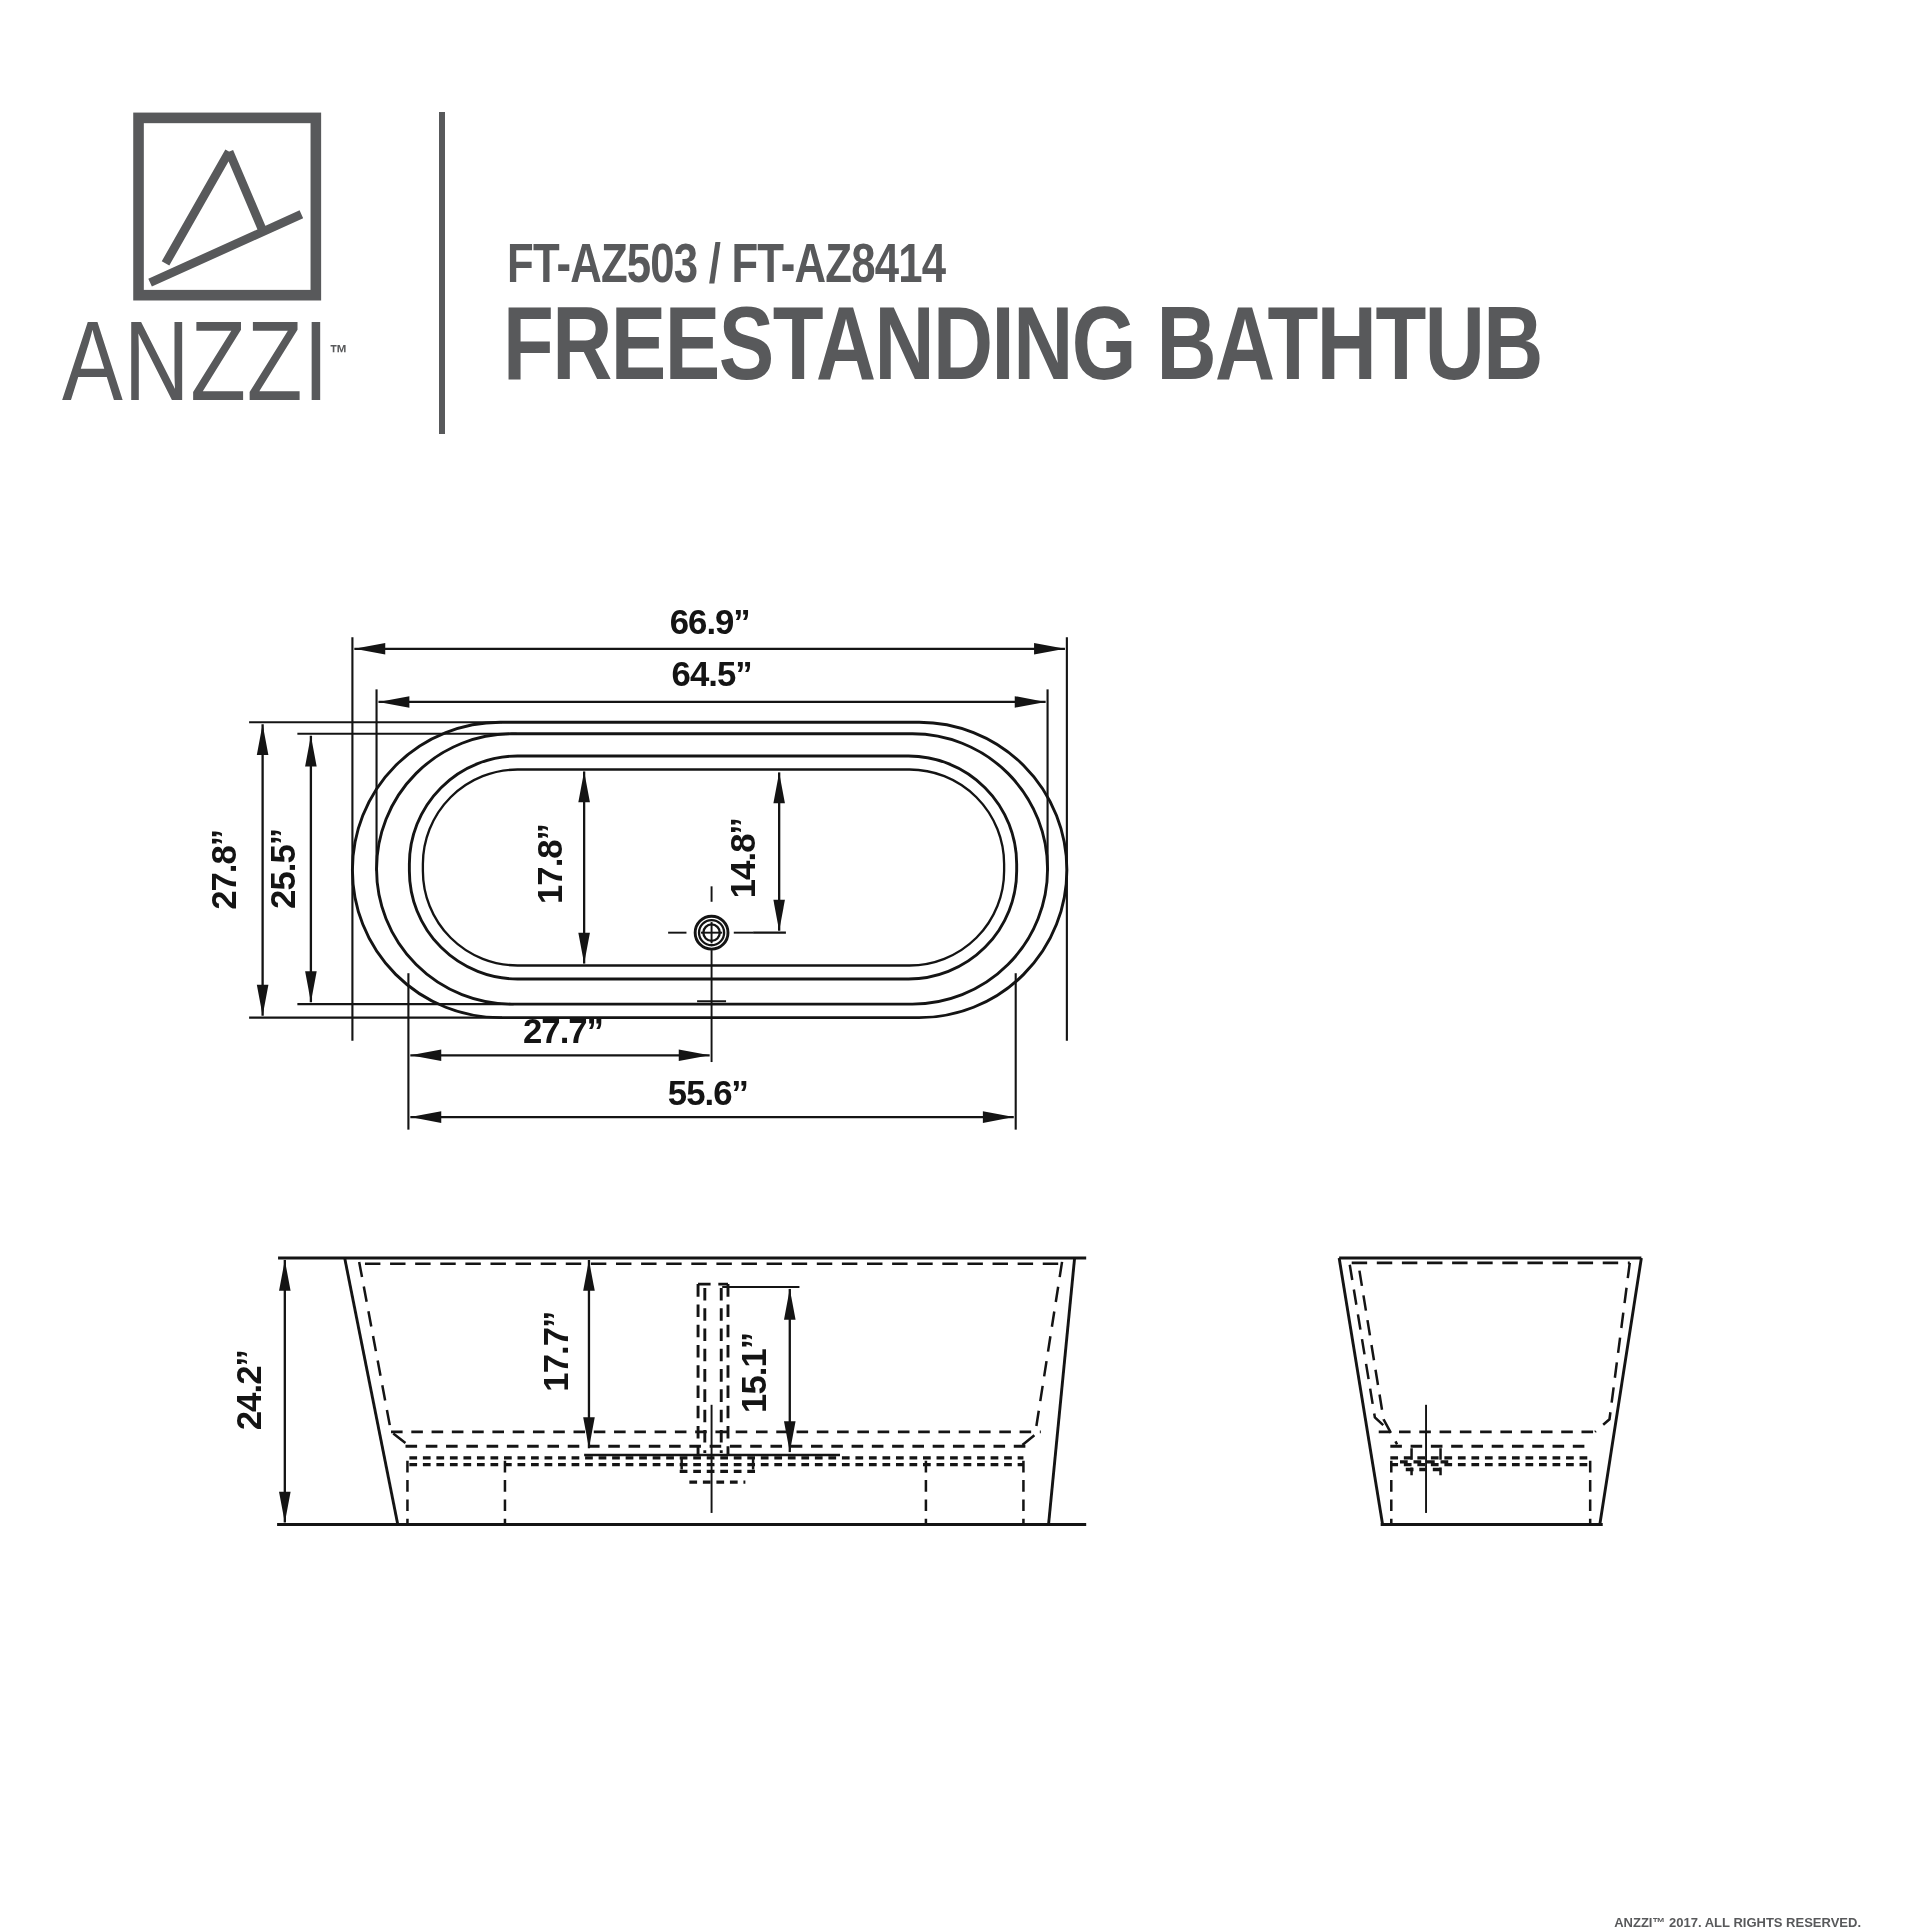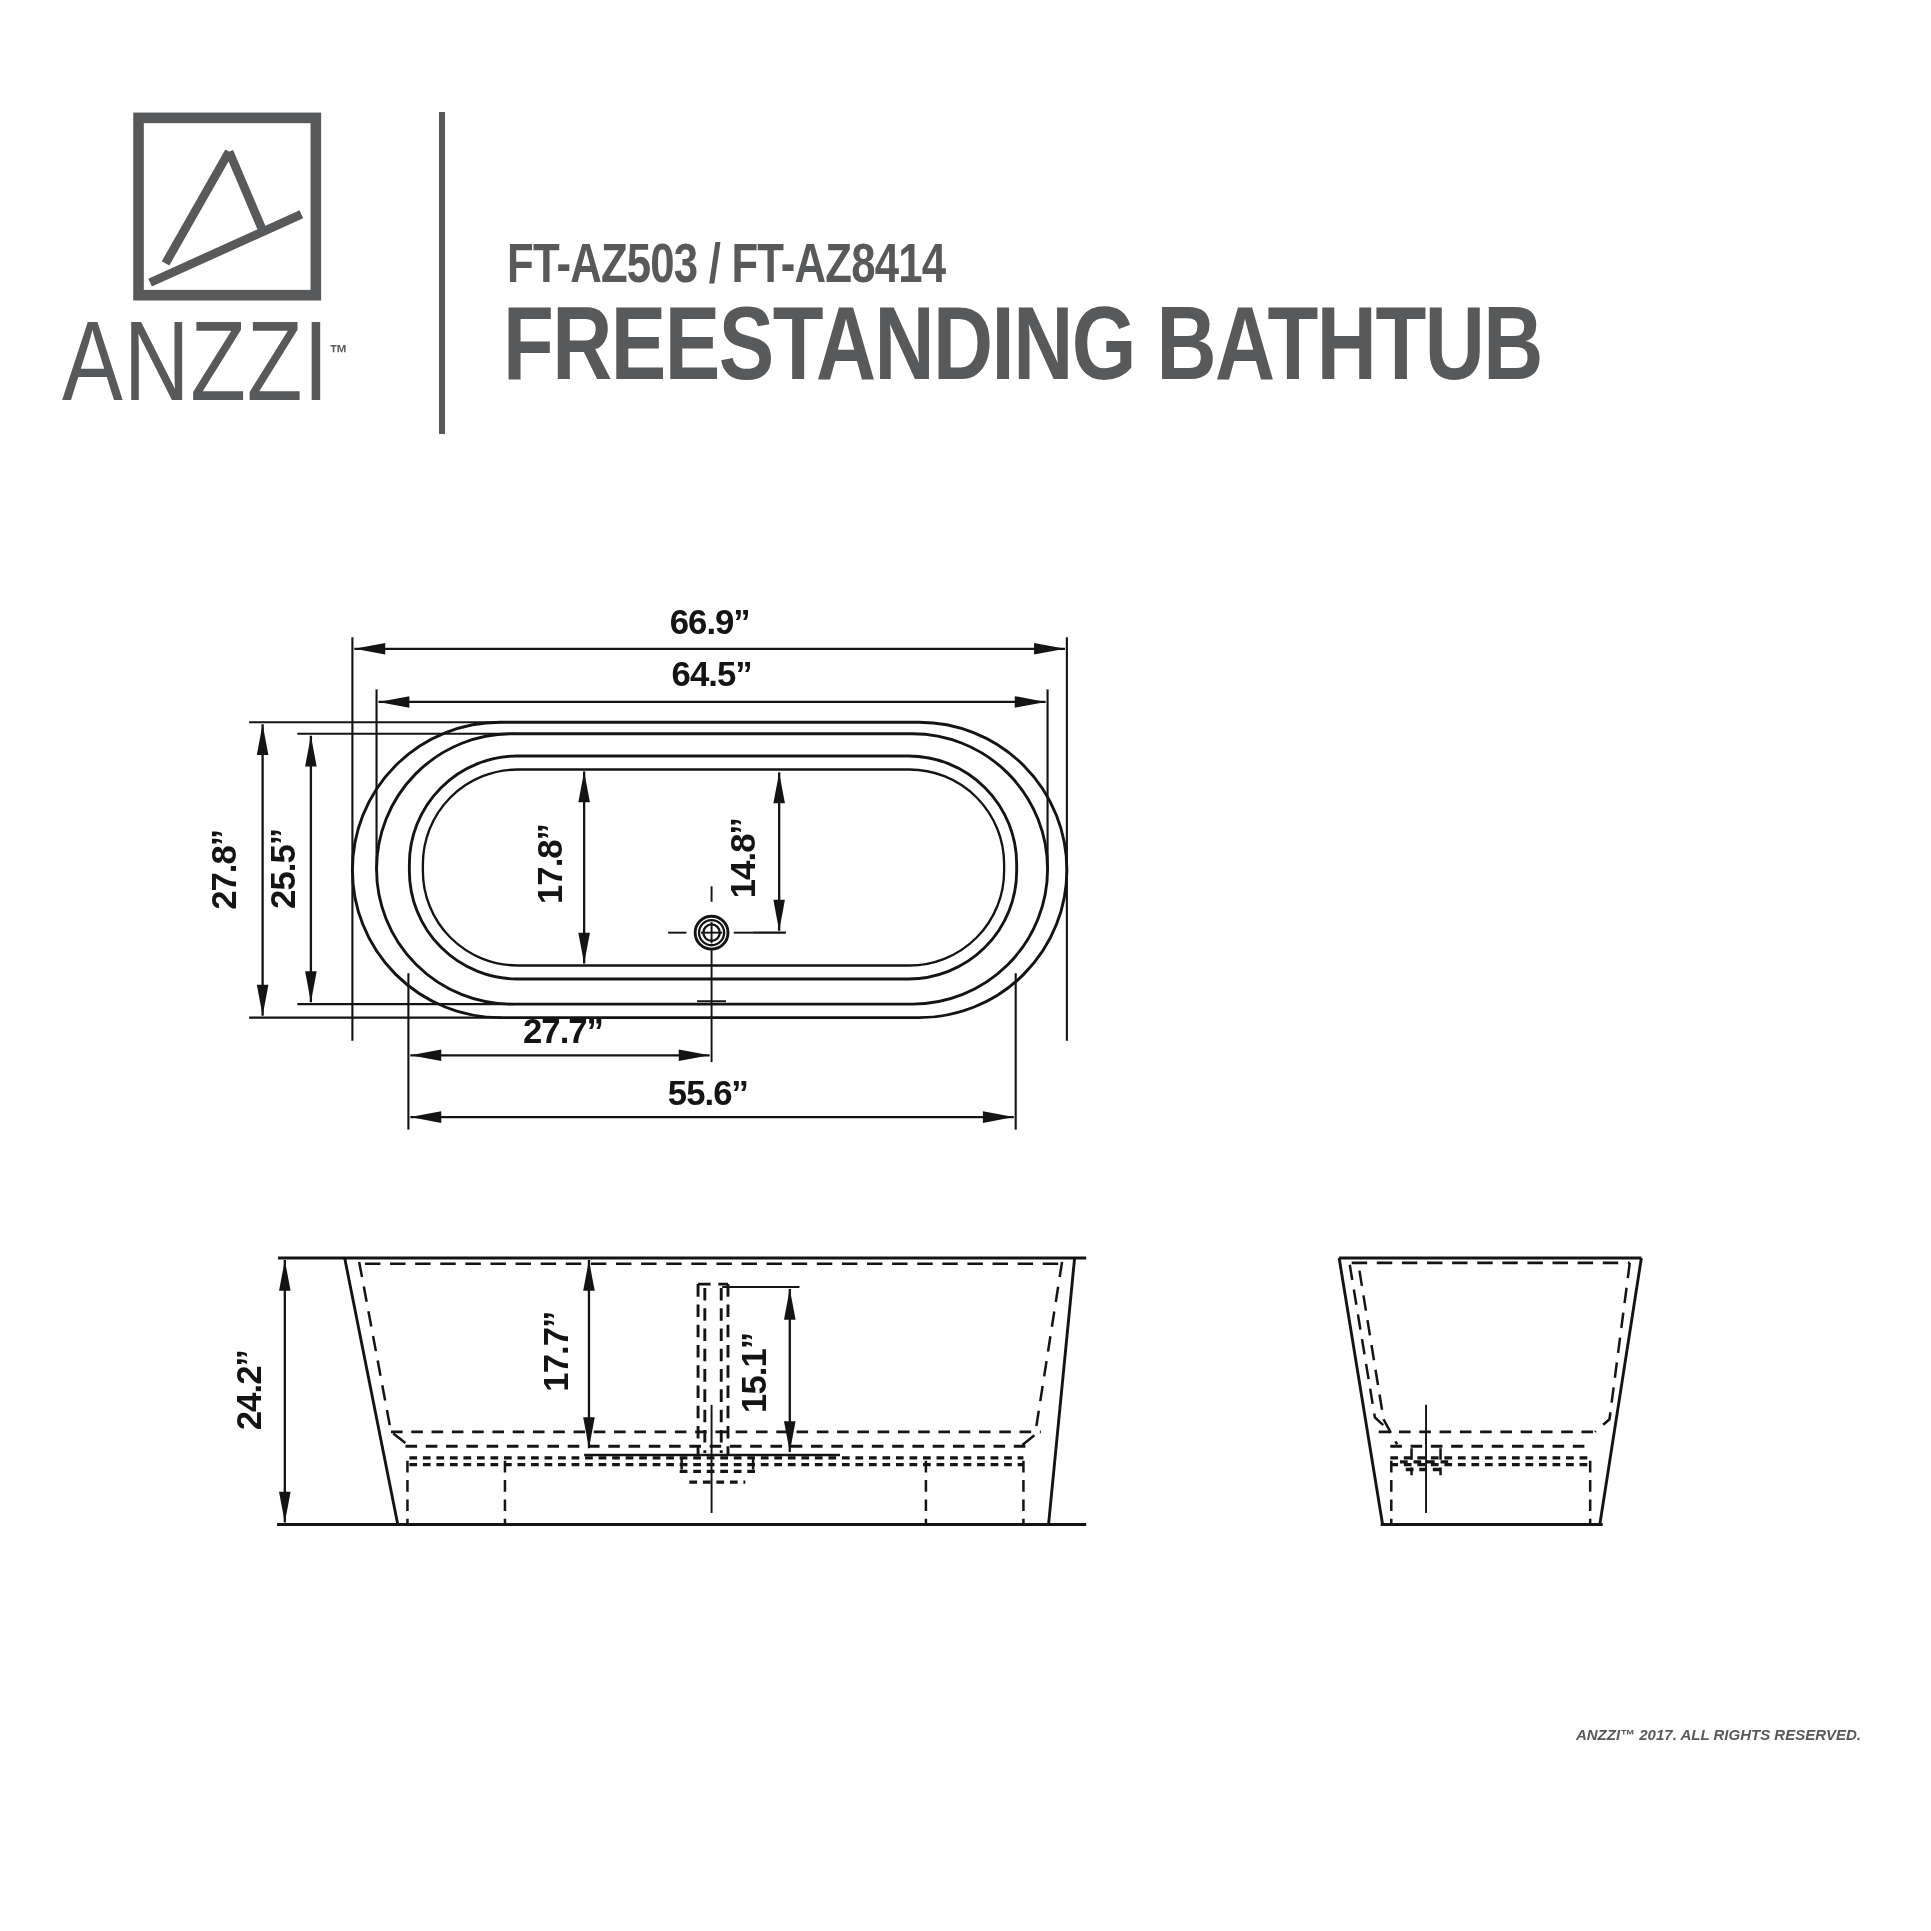--- a/index.html
+++ b/index.html
@@ -39,22 +39,22 @@
   .dash-pipe{fill:none;stroke:currentColor;stroke-width:3;stroke-dasharray:13 8;}
   .dash-base{fill:none;stroke:currentColor;stroke-width:2.6;stroke-dasharray:12 8;}
   .cl{stroke:currentColor;stroke-width:2;fill:none;}
   text.dimlabel{fill:var(--line);font-family:"Liberation Sans",sans-serif;
     font-weight:700;font-size:36px;letter-spacing:-1px;}
 
   
   .footer-left{position:absolute;left:71px;top:1798px;white-space:nowrap;
     font-size:39px;font-weight:700;color:var(--brand-gray);letter-spacing:-0.5px;}
   .footer-left .purple{color:var(--accent-purple);}
-  .footer-right{position:absolute;right:70px;top:1726px;
-    font-size:15px;font-weight:700;color:var(--brand-gray);letter-spacing:0;font-style:italic;}
+  .footer-right{position:absolute;right:70px;top:1915px;
+    font-size:13px;font-weight:700;color:var(--brand-gray);letter-spacing:0;}
 </style>
 </head>
 <body>
 
 <div class="page">
 
   <svg class="logo-mark" viewBox="130 110 220 210">
     <rect x="143" y="122" width="184" height="184" fill="none" stroke="#58595B" stroke-width="11"></rect>
     <path d="M 237 157 L 171 273 M 237 157 L 271 237 M 155 293 L 312 222" fill="none" stroke="#58595B" stroke-width="9"></path>
   </svg>

